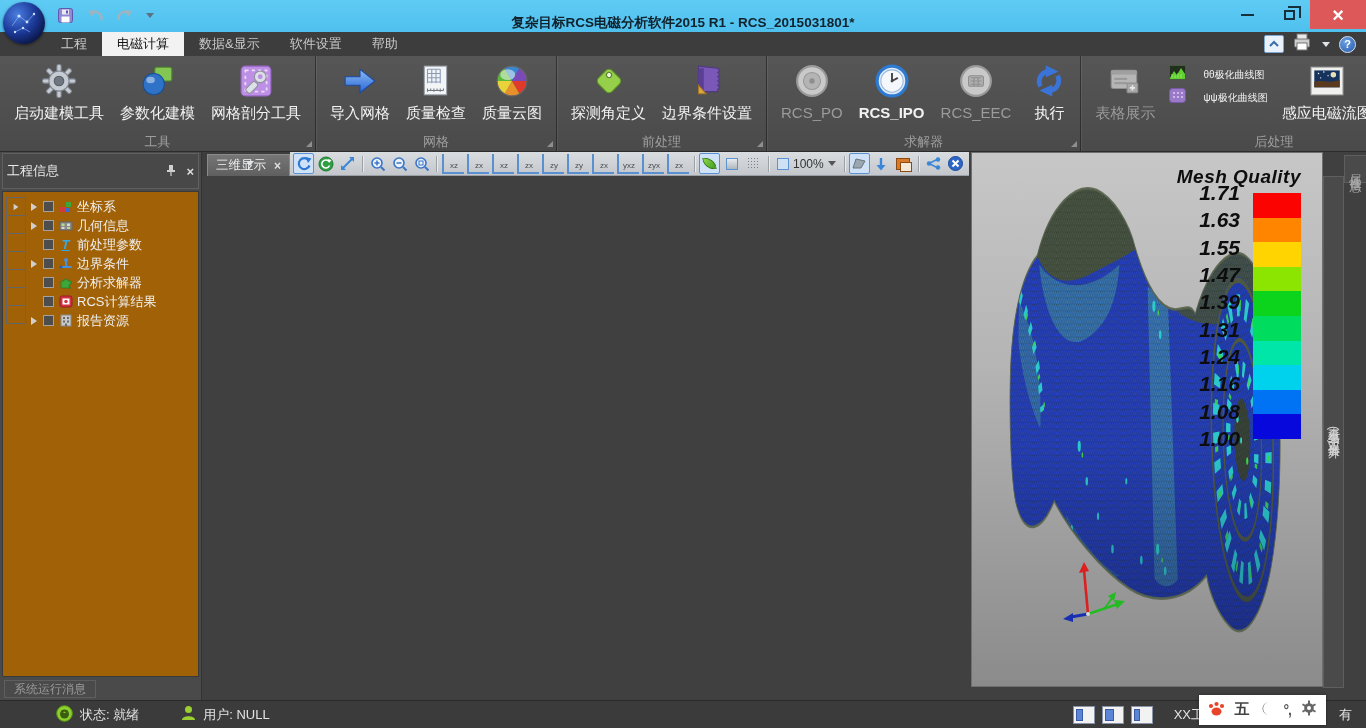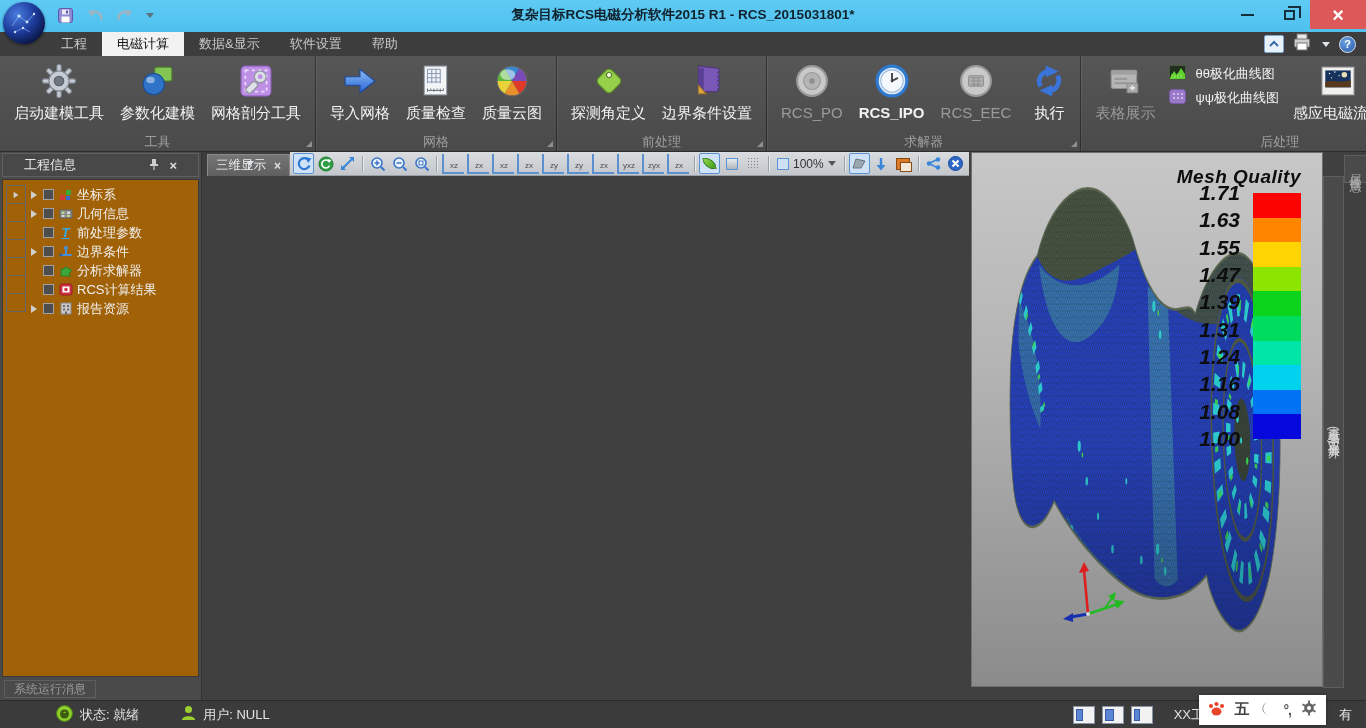--- a/index.html
+++ b/index.html
@@ -7,21 +7,21 @@
   .app { position:relative; width:1366px; height:728px; overflow:hidden;
          font-family:"Liberation Sans","DejaVu Sans",sans-serif; background:#4e4e4e; user-select:none; }
 
   
   .titlebar { position:absolute; top:0; left:0; right:0; height:32px; background:linear-gradient(#5fcbf4,#4fc0ee); }
   .logo { position:absolute; left:3px; top:2px; width:42px; height:42px; border-radius:50%; z-index:30;
           background:radial-gradient(circle at 34% 30%, #4a7de0 0%, #1c3a9a 45%, #0a1440 80%, #050a28 100%);
           box-shadow:0 1px 3px rgba(0,0,0,.5); }
   .qat { position:absolute; left:56px; top:6px; display:flex; align-items:center; gap:12px; }
   .qat .qbtn { width:18px; height:18px; display:flex; align-items:center; justify-content:center; }
-  .title-text { position:absolute; left:0; right:0; top:0; height:40px; line-height:30px; text-align:center;
+  .title-text { position:absolute; left:0; right:0; top:8px; height:40px; line-height:30px; text-align:center;
                 font-size:13.5px; color:#10222c; font-weight:bold; pointer-events:none; }
   .winctl { position:absolute; right:0; top:0; display:flex; height:29px; }
   .wbtn { width:42px; height:29px; display:flex; align-items:center; justify-content:center; }
   .wbtn .minus { width:13px; height:2px; background:#15303c; }
   .wbtn .restore { width:11px; height:10px; border:2px solid #15303c; position:relative; background:transparent; }
   .wbtn .restore:before { content:""; position:absolute; left:2px; top:-6px; width:11px; height:10px;
                           border:2px solid #15303c; border-bottom:none; border-left:none; }
   .wbtn.close { width:56px; background:#dd5858; }
   .wbtn.close:after { content:"×"; color:#fff; font-size:20px; font-weight:bold; line-height:1; }
 
@@ -44,29 +44,29 @@
   .rgroup { display:flex; flex-direction:column; border-right:1px solid rgba(0,0,0,.4); box-shadow:1px 0 0 rgba(255,255,255,.07); }
   .ritems { flex:1; display:flex; align-items:flex-start; padding:5px 6px 0 6px; }
   .rbtn { display:flex; flex-direction:column; align-items:center; gap:5px; padding:2px 8px; color:#f2f2f2; font-size:15px; white-space:nowrap; }
   .rbtn .ric { height:36px; display:flex; align-items:center; justify-content:center; }
   .rbtn.disabled { color:#9b9b9b; }
   .rlabel { height:18px; text-align:center; color:#9f9f9f; font-size:13px; position:relative; padding-bottom:2px; }
   .rlabel:after { content:""; position:absolute; right:3px; bottom:4px; width:0; height:0;
                   border-left:6px solid transparent; border-bottom:6px solid #8f8f8f; }
   .rsep { width:1px; background:rgba(0,0,0,.35); box-shadow:1px 0 0 rgba(255,255,255,.07); margin:6px 2px; }
   .stackcol { display:flex; flex-direction:column; gap:6px; padding:4px 6px; }
-  .smallitem { display:flex; align-items:flex-end; gap:9px; color:#f2f2f2; font-size:13px; white-space:nowrap; }
+  .smallitem { display:flex; align-items:flex-end; gap:17px; color:#f2f2f2; font-size:10px; white-space:nowrap; }
 
   
   .main { position:absolute; top:152px; bottom:28px; left:0; right:0; display:flex; background:#404040; }
 
   
   .leftcol { width:202px; display:flex; flex-direction:column; background:#4a4a4a; border-right:1px solid #333; }
-  .panel-header { height:24px; border:1px solid #606060; margin:1px 2px 0 2px; display:flex; align-items:center;
-                  padding:0 21px; color:#e8e8e8; font-size:13px; background:#484848; }
+  .panel-header { height:36px; border:1px solid #606060; margin:1px 2px 0 2px; display:flex; align-items:center;
+                  padding:0 4px; color:#e8e8e8; font-size:13px; background:#484848; }
   .panel-header .sp { flex:1; }
   .panel-body { flex:1; margin:2px 2px 0 2px; background:#a16207; border:1px solid #3a3a3a; position:relative; padding:5px 0 0 0; }
   .cellcol { position:absolute; left:3px; top:5px; width:20px; }
   .cellcol .cell { height:19px; border:1px solid #656565; margin-bottom:-1px; display:flex; align-items:center; justify-content:center; }
   .tree { margin-left:26px; }
   .trow { height:19px; display:flex; align-items:center; gap:4px; }
   .tarrow { width:10px; display:flex; justify-content:center; }
   .tri-r { width:0; height:0; border-top:4px solid transparent; border-bottom:4px solid transparent; border-left:6px solid #cfcfcf; }
   .chk { width:11px; height:11px; border:1px solid #a2a2a2; background:#4d4d4d; }
   .ticon { width:15px; height:14px; display:flex; align-items:center; justify-content:center; }

